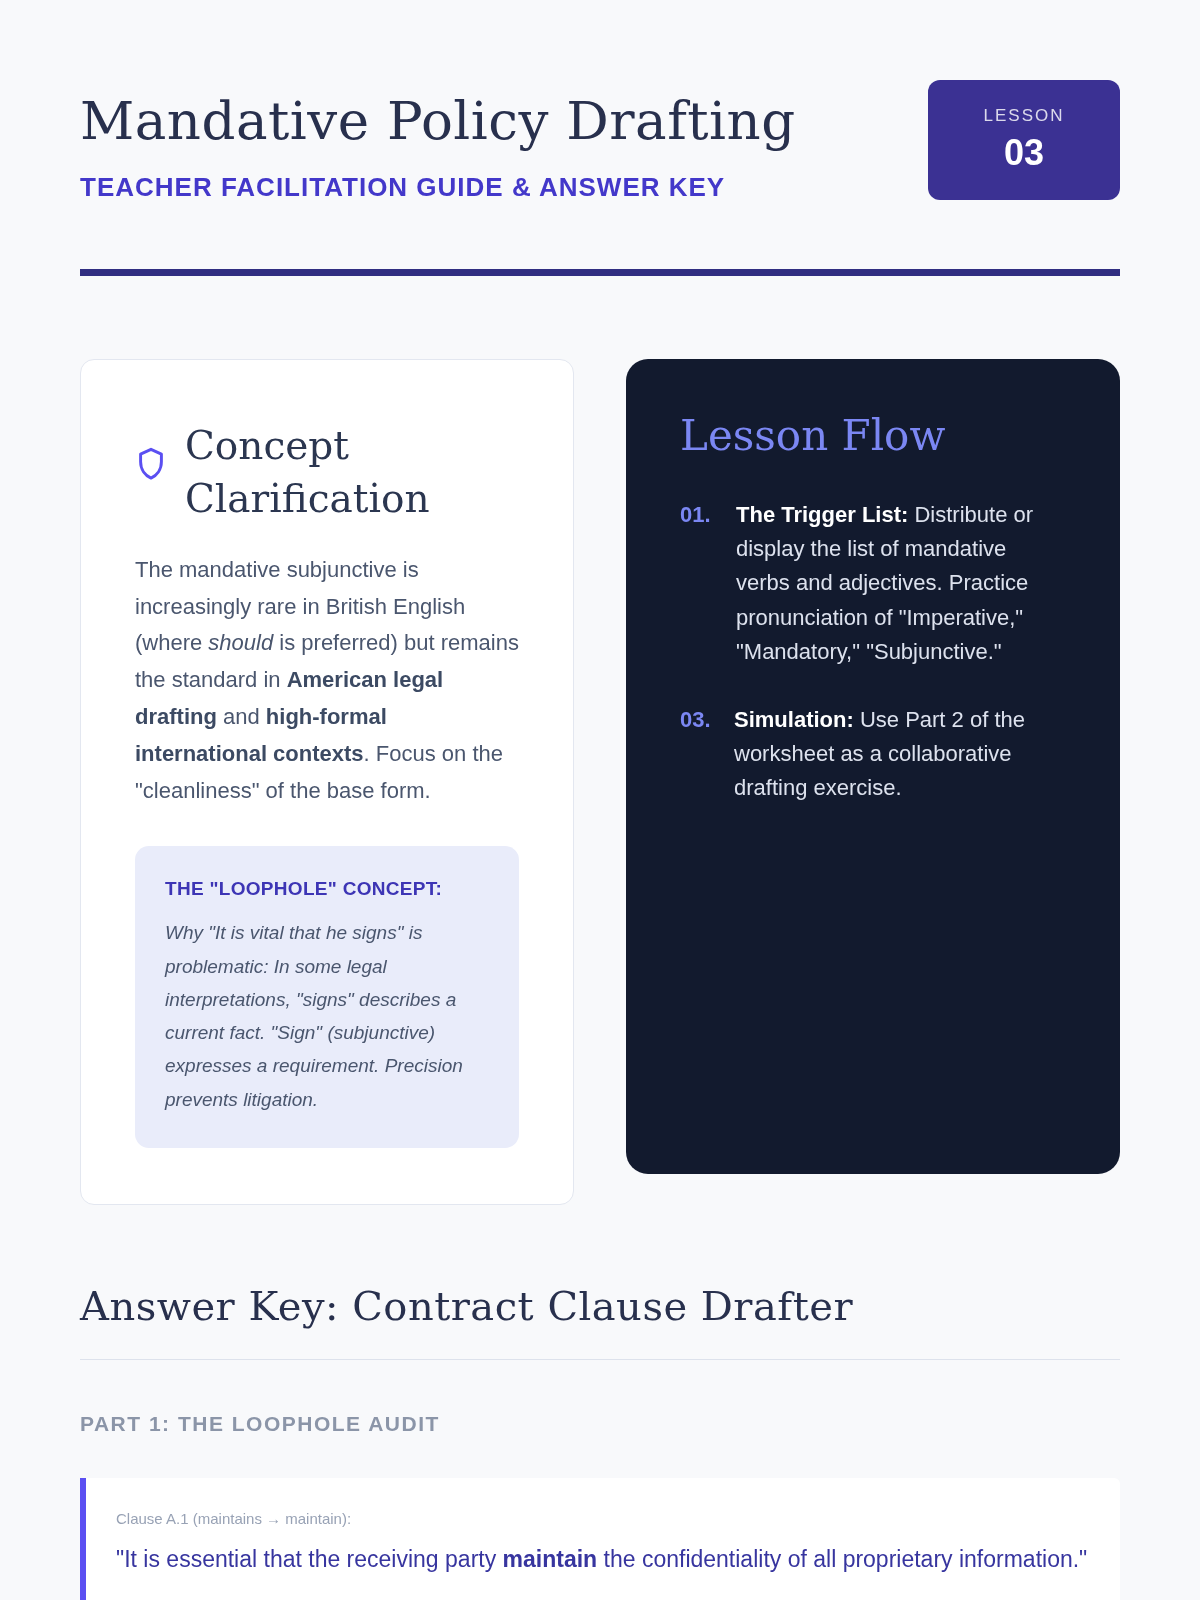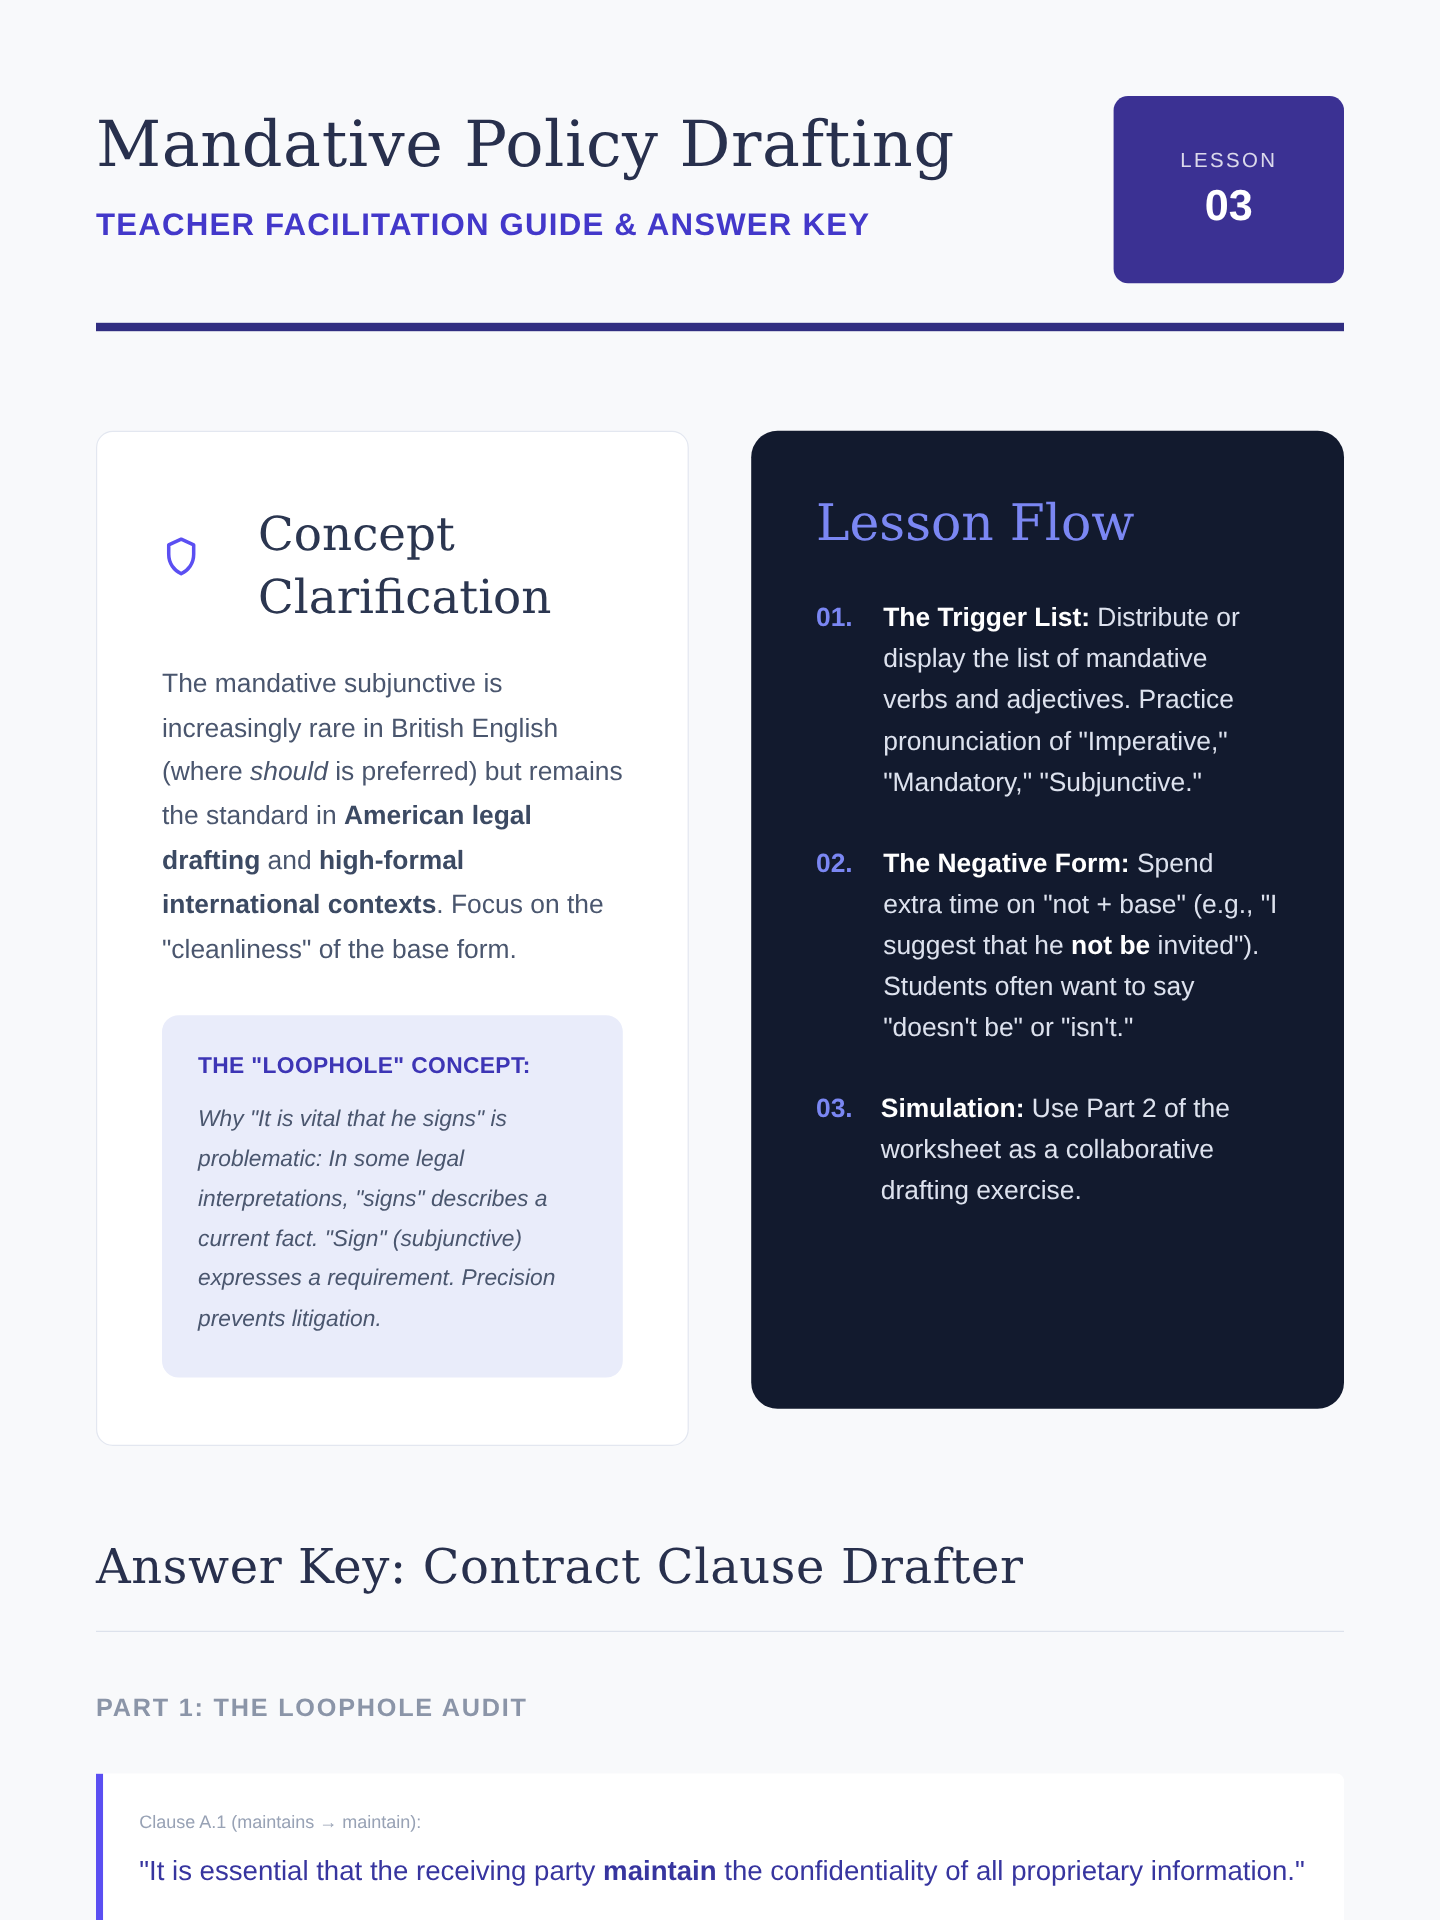--- a/index.html
+++ b/index.html
@@ -32,21 +32,21 @@
     font-size: 26px;
     font-weight: 700;
     letter-spacing: 1px;
     color: #4338ca;
   }
   .lesson-badge {
     position: absolute;
     top: -12px;
     right: 0;
     width: 192px;
-    height: 156px;
+    height: 120px;
     background: #3b3193;
     border-radius: 12px;
     display: flex;
     flex-direction: column;
     align-items: center;
     justify-content: center;
     gap: 6px;
   }
   .lesson-badge .badge-label {
     font-size: 17px;
@@ -90,21 +90,20 @@
     flex: 0 0 auto;
     margin-top: 26px;
     color: #5b4ff2;
   }
   .concept-title {
     font-family: "DejaVu Serif", serif;
     font-weight: 500;
     font-size: 39px;
     line-height: 1.35;
     color: #2b3650;
-    margin-left: 30px;
   }
   .concept-body {
     margin-top: 26px;
     font-size: 22px;
     line-height: 1.68;
     color: #4a566e;
   }
   .concept-body .rich-bold { color: #3c4a63; }
   .loophole-callout {
     margin-top: 36px;
@@ -239,24 +238,20 @@
     </section>
 
     <section class="flow-card">
       <h2 class="flow-title">Lesson Flow</h2>
       <ol class="flow-list">
           <li class="flow-item">
             <span class="flow-num">01.</span>
             <p class="flow-text"><span class="rich-bold" style="font-weight: 700;">The Trigger List:</span><span> Distribute or display the list of mandative verbs and adjectives. Practice pronunciation of "Imperative," "Mandatory," "Subjunctive."</span></p>
           </li>
           <li class="flow-item">
-            <span class="flow-num">02.</span>
-            <p class="flow-text"><span class="rich-bold" style="font-weight: 700;">The Negative Form:</span><span> Spend extra time on "not + base" (e.g., "I suggest that he </span><span class="rich-bold" style="font-weight: 700;">not be</span><span> invited"). Students often want to say "doesn't be" or "isn't."</span></p>
-          </li>
-          <li class="flow-item">
             <span class="flow-num">03.</span>
             <p class="flow-text"><span class="rich-bold" style="font-weight: 700;">Simulation:</span><span> Use Part 2 of the worksheet as a collaborative drafting exercise.</span></p>
           </li>
         </ol>
     </section>
 
   </div>
 
   <h2 class="answer-title">Answer Key: Contract Clause Drafter</h2>
   <hr class="answer-rule">

